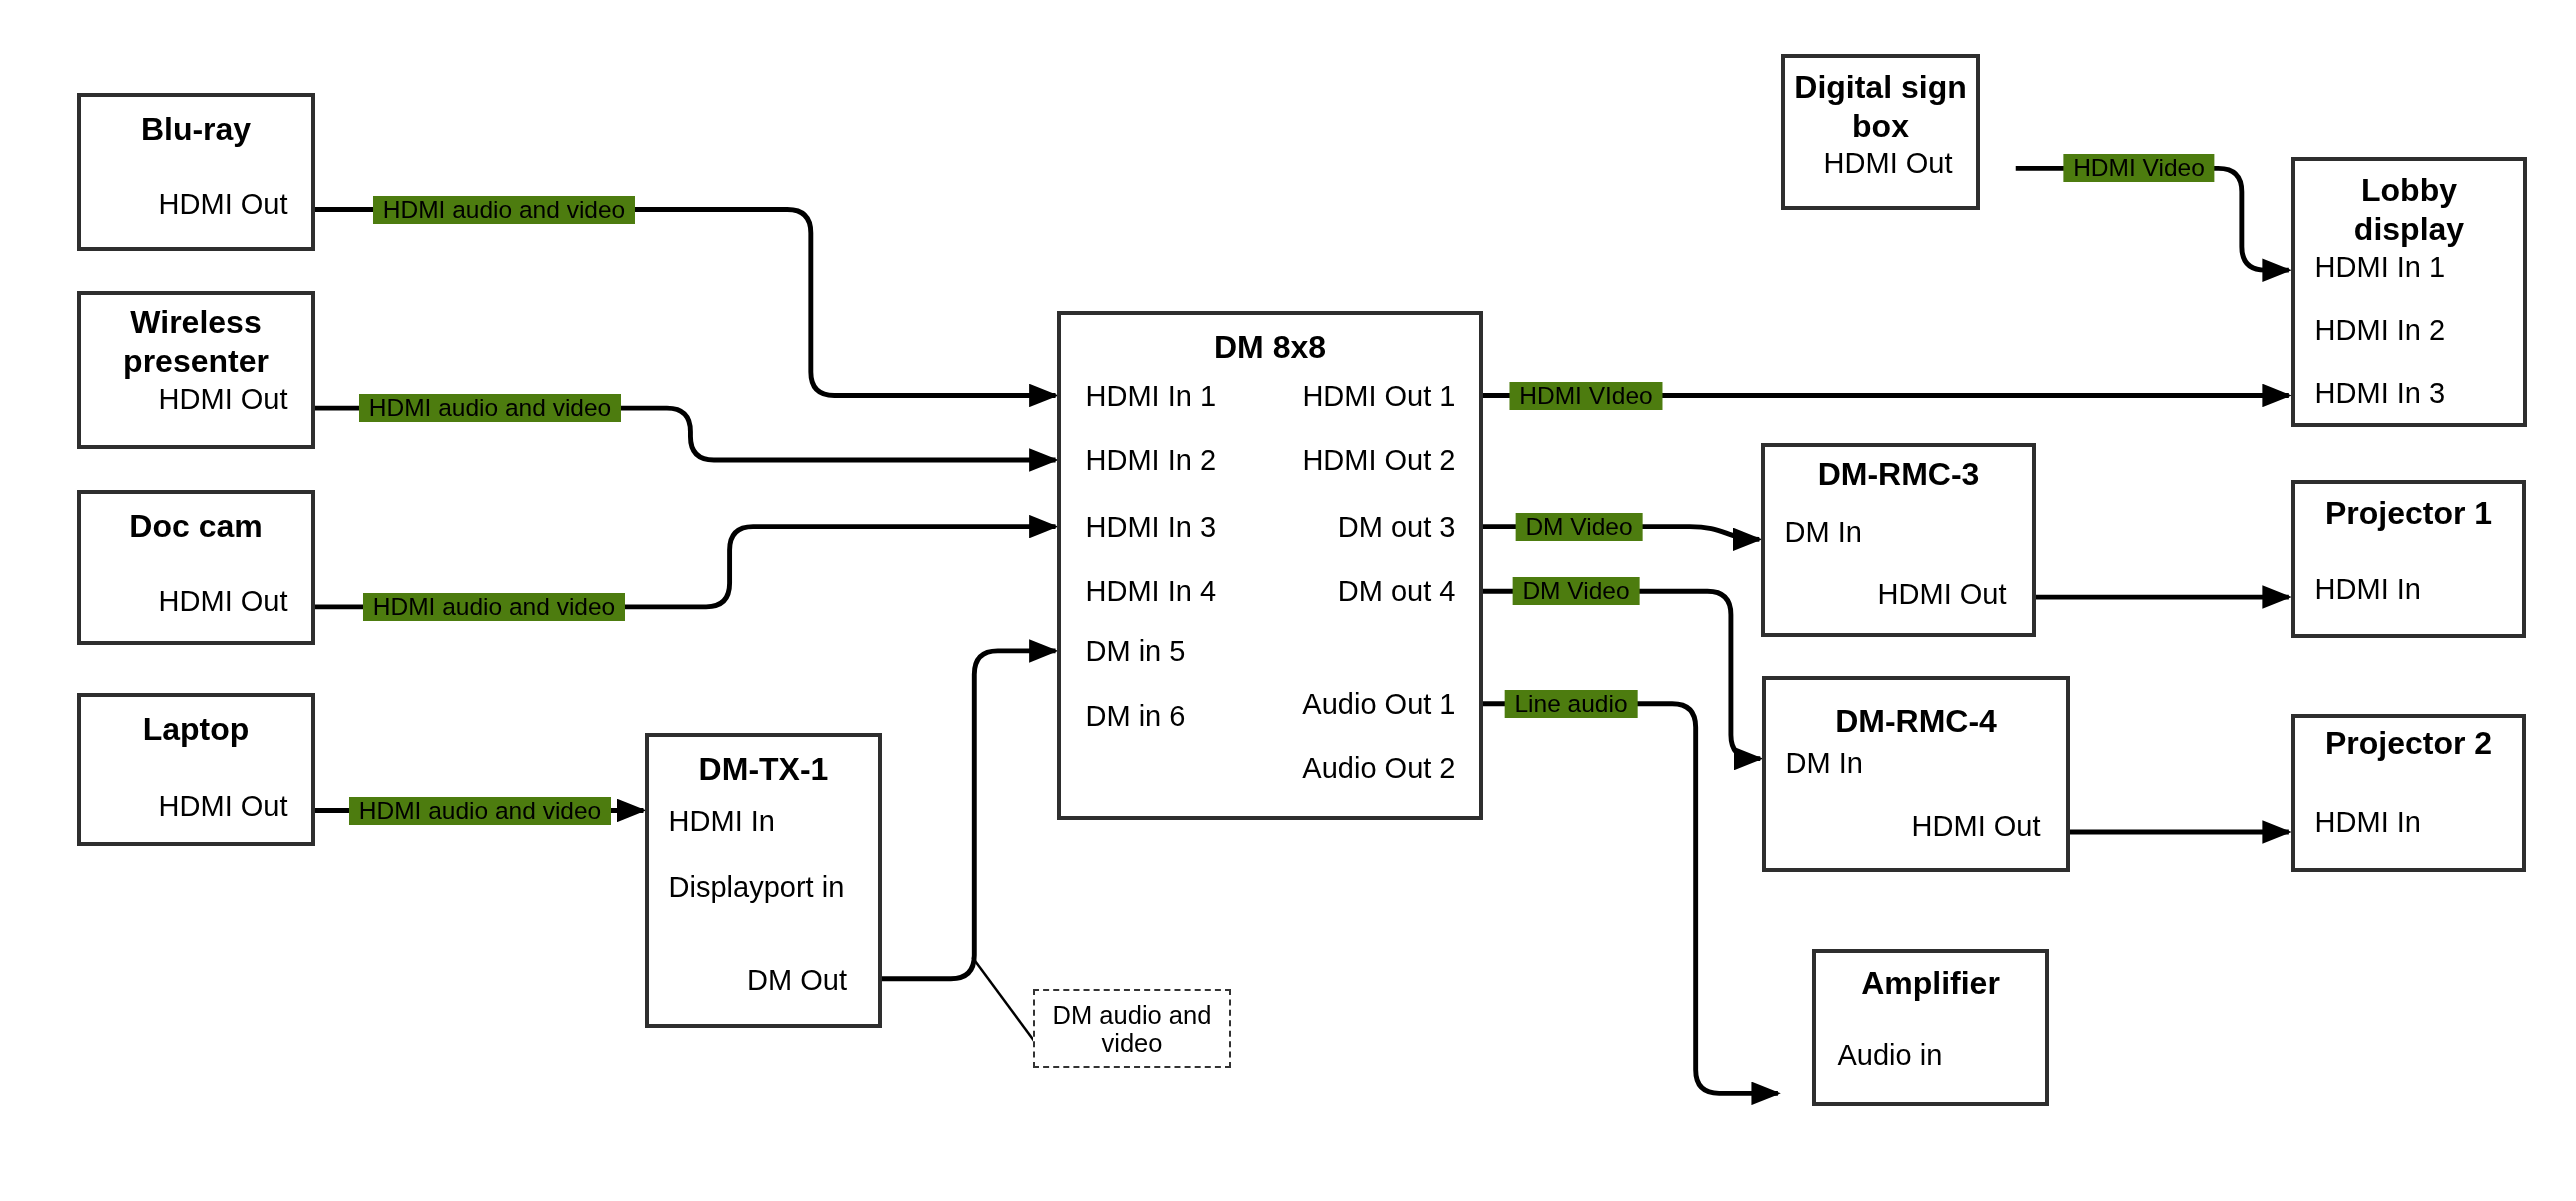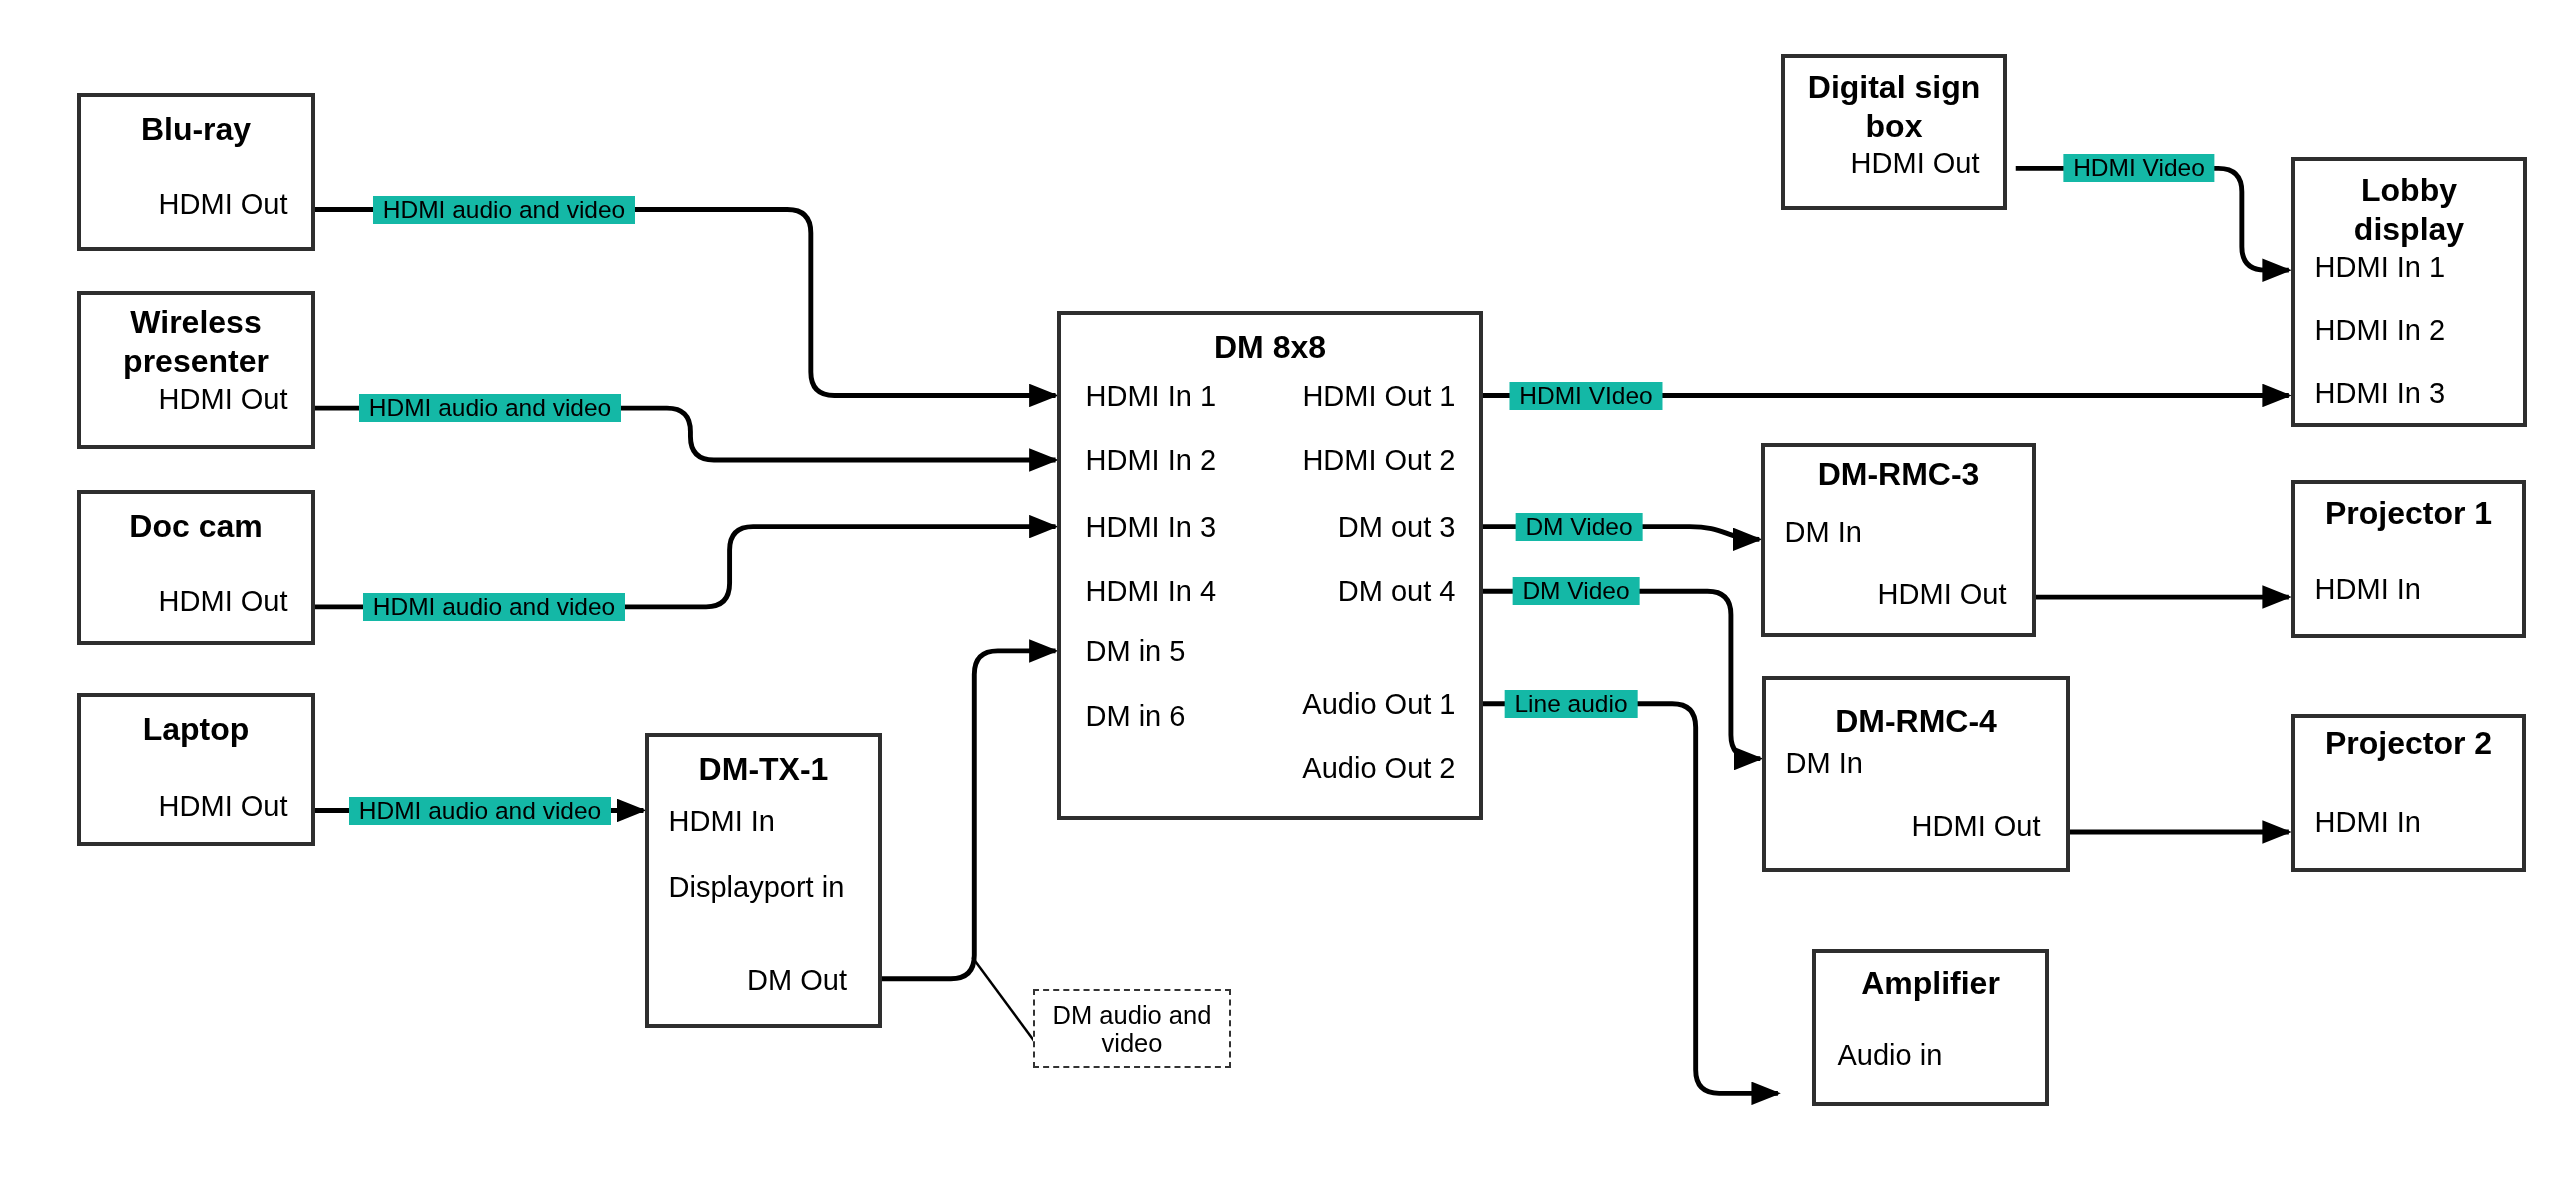--- a/index.html
+++ b/index.html
@@ -4,21 +4,21 @@
 <style>
   html,body{margin:0;padding:0;background:#ffffff;}
   body{font-family:"Liberation Sans", sans-serif; color:#000;}
   #canvas{position:relative;width:2576px;height:1201px;background:#ffffff;overflow:hidden;}
   #wires{position:absolute;left:0;top:0;z-index:1;}
   .box{position:absolute;z-index:2;background:#ffffff;border:4.9px solid #2e2e2e;box-sizing:border-box;}
   .box-title{position:absolute;left:0;right:0;text-align:center;font-weight:bold;font-size:32px;line-height:39px;}
   .box-title.narrow{left:50%;right:auto;transform:translateX(-50%);}
   .port{position:absolute;font-size:29px;line-height:29px;white-space:nowrap;}
   .port.r{text-align:right;}
-  .wire-label{position:absolute;z-index:3;transform:translate(-50%,-50%);background:#14b8a6;
+  .wire-label{position:absolute;z-index:3;transform:translate(-50%,-50%);background:#4d7c0f;
               font-size:24.5px;line-height:28px;padding:0 9.8px;white-space:nowrap;}
   .note{position:absolute;z-index:3;border:2px dashed #333;box-sizing:border-box;
         display:flex;align-items:center;justify-content:center;text-align:center;
         font-size:25.5px;line-height:28px;background:#ffffff;}
 </style>
 </head>
 <body>
 
 <div id="canvas">
 
@@ -81,21 +81,21 @@
     <span class="port" style="left:24.5px;top:322px;">DM in 5</span>
     <span class="port" style="left:24.5px;top:387px;">DM in 6</span>
     <span class="port r" style="right:23.5px;top:67px;">HDMI Out 1</span>
     <span class="port r" style="right:23.5px;top:131px;">HDMI Out 2</span>
     <span class="port r" style="right:23.5px;top:198px;">DM out 3</span>
     <span class="port r" style="right:23.5px;top:262px;">DM out 4</span>
     <span class="port r" style="right:23.5px;top:375px;">Audio Out 1</span>
     <span class="port r" style="right:23.5px;top:439px;">Audio Out 2</span>
   </div>
 
-  <div class="box" style="left:1781px;top:54px;width:226px;height:156px;">
+  <div class="box" style="left:1781px;top:54px;width:199px;height:156px;">
     <div class="box-title narrow" style="top:9.8px;width:196px;">Digital sign box</div>
     <span class="port r" style="right:23.5px;top:91px;">HDMI Out</span>
   </div>
 
   <div class="box" style="left:2291px;top:157px;width:236px;height:270px;">
     <div class="box-title narrow" style="top:9.8px;width:157px;">Lobby display</div>
     <span class="port" style="left:19.6px;top:92px;">HDMI In 1</span>
     <span class="port" style="left:19.6px;top:155px;">HDMI In 2</span>
     <span class="port" style="left:19.6px;top:218px;">HDMI In 3</span>
   </div>

